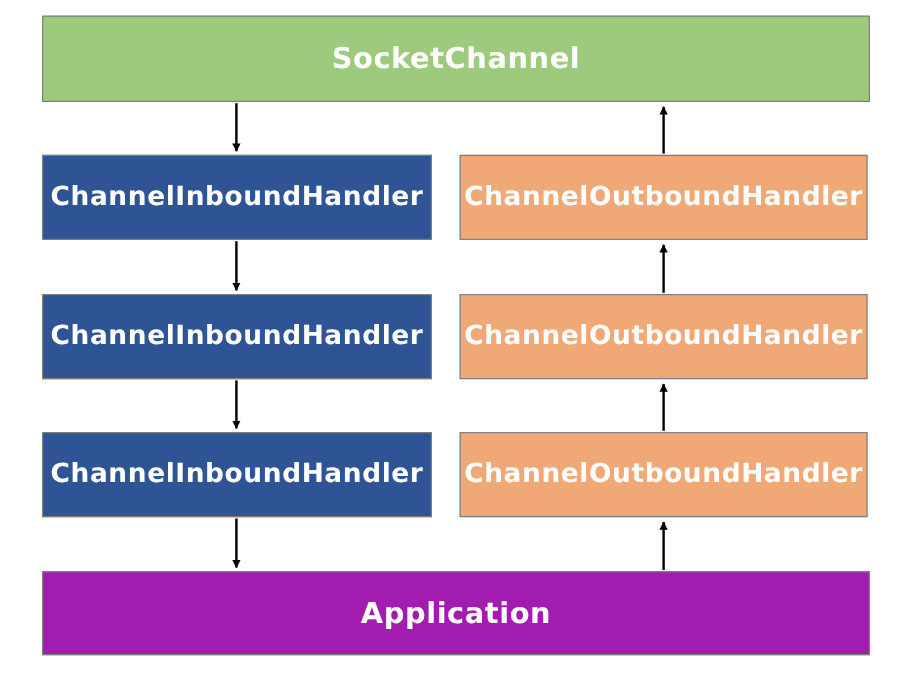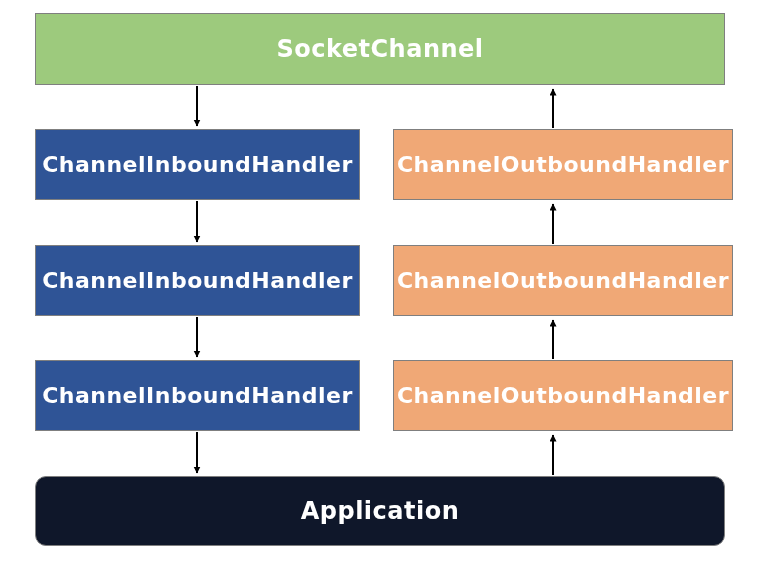--- a/index.html
+++ b/index.html
@@ -34,35 +34,34 @@
     font-size: 24px;
   }
   .box-inbound {
     left: 35px;
     width: 325px; height: 71px;
     background: #2f5496;
     font-size: 22px;
     text-align: center;
   }
   .box-outbound {
-    left: 393px;
+    left: 383px;
     width: 340px; height: 71px;
     background: #f0a876;
     font-size: 22px;
     align-items: center;
   }
   .row-1 { top: 129px; }
   .row-2 { top: 245px; }
   .row-3 { top: 360px; }
   .box-application {
     left: 35px; top: 476px;
     width: 690px; height: 70px;
-    background: #0f172a;
+    background: #a21caf;
     font-size: 24px;
-    border-radius: 11px;
   }
   #arrow-layer {
     position: absolute;
     left: 0; top: 0;
     width: 760px; height: 573px;
     pointer-events: none;
   }
   #arrow-layer line {
     stroke: #000000;
     stroke-width: 2;

